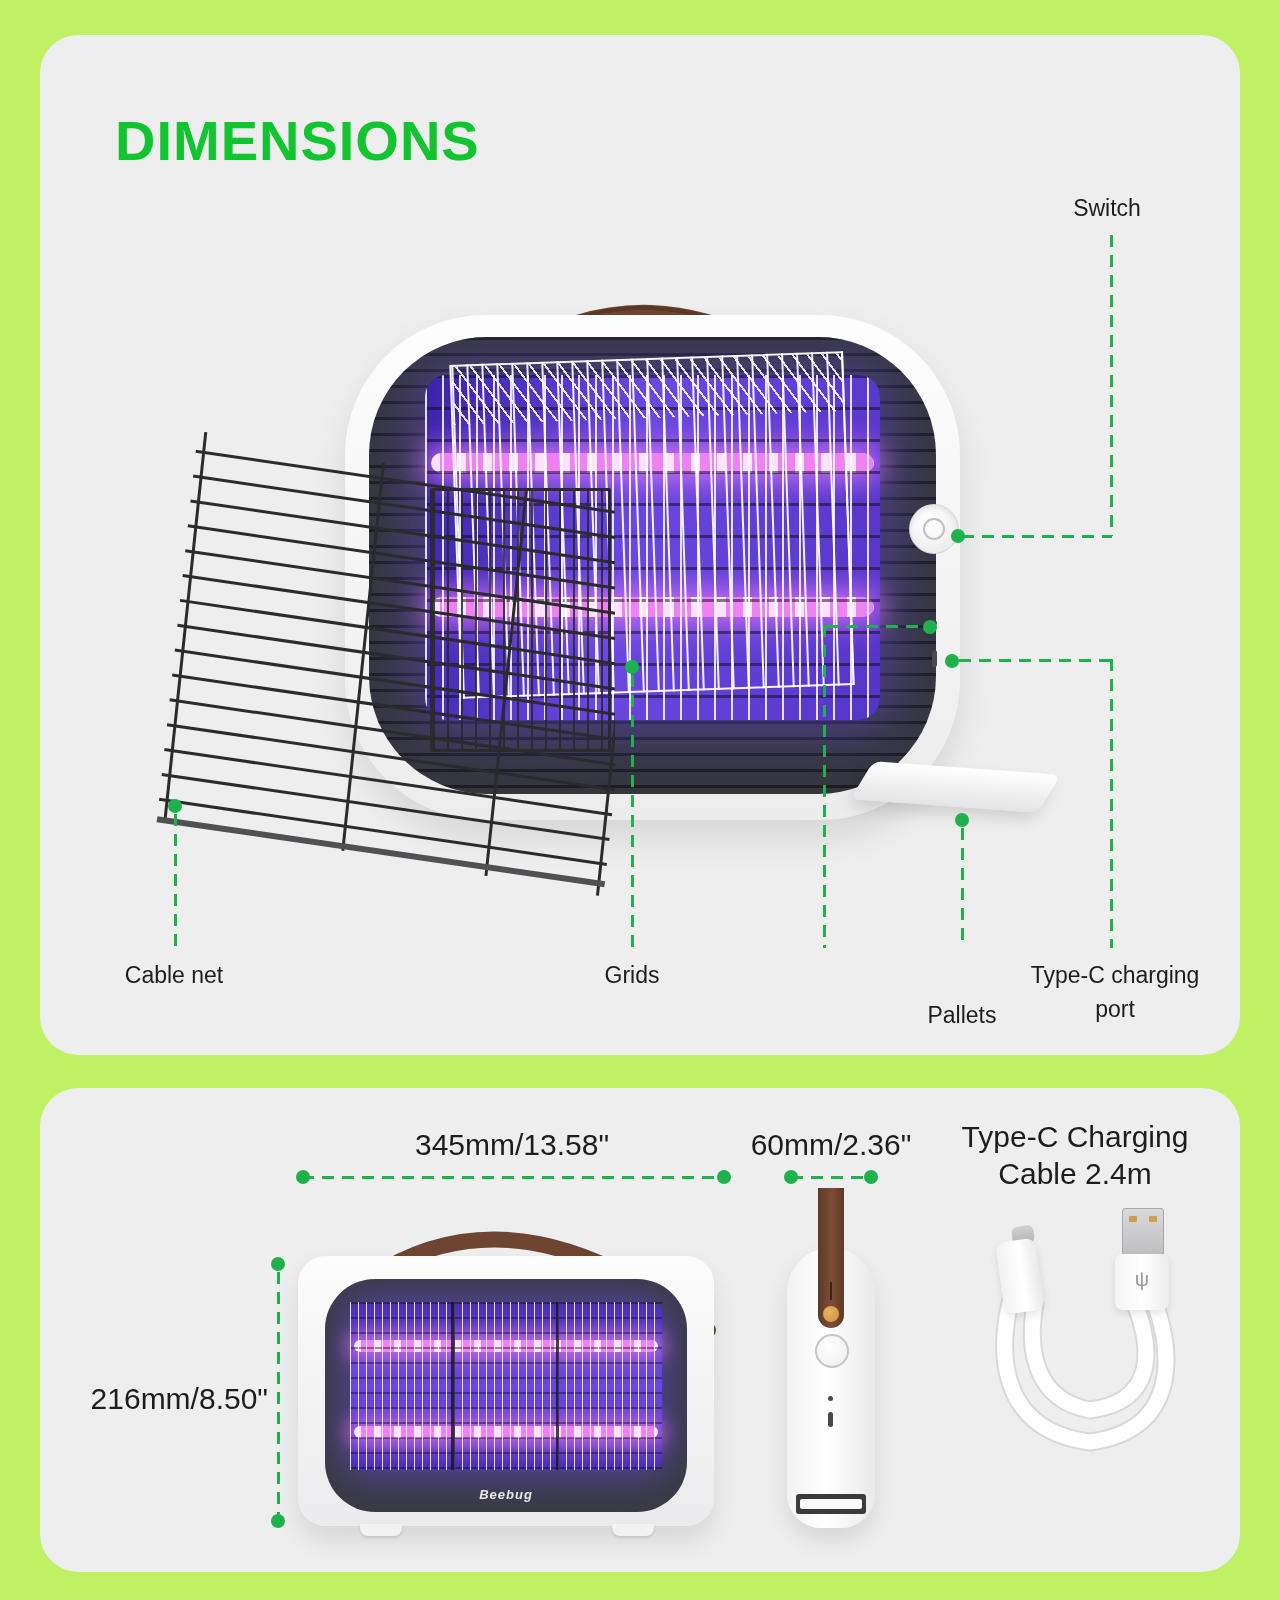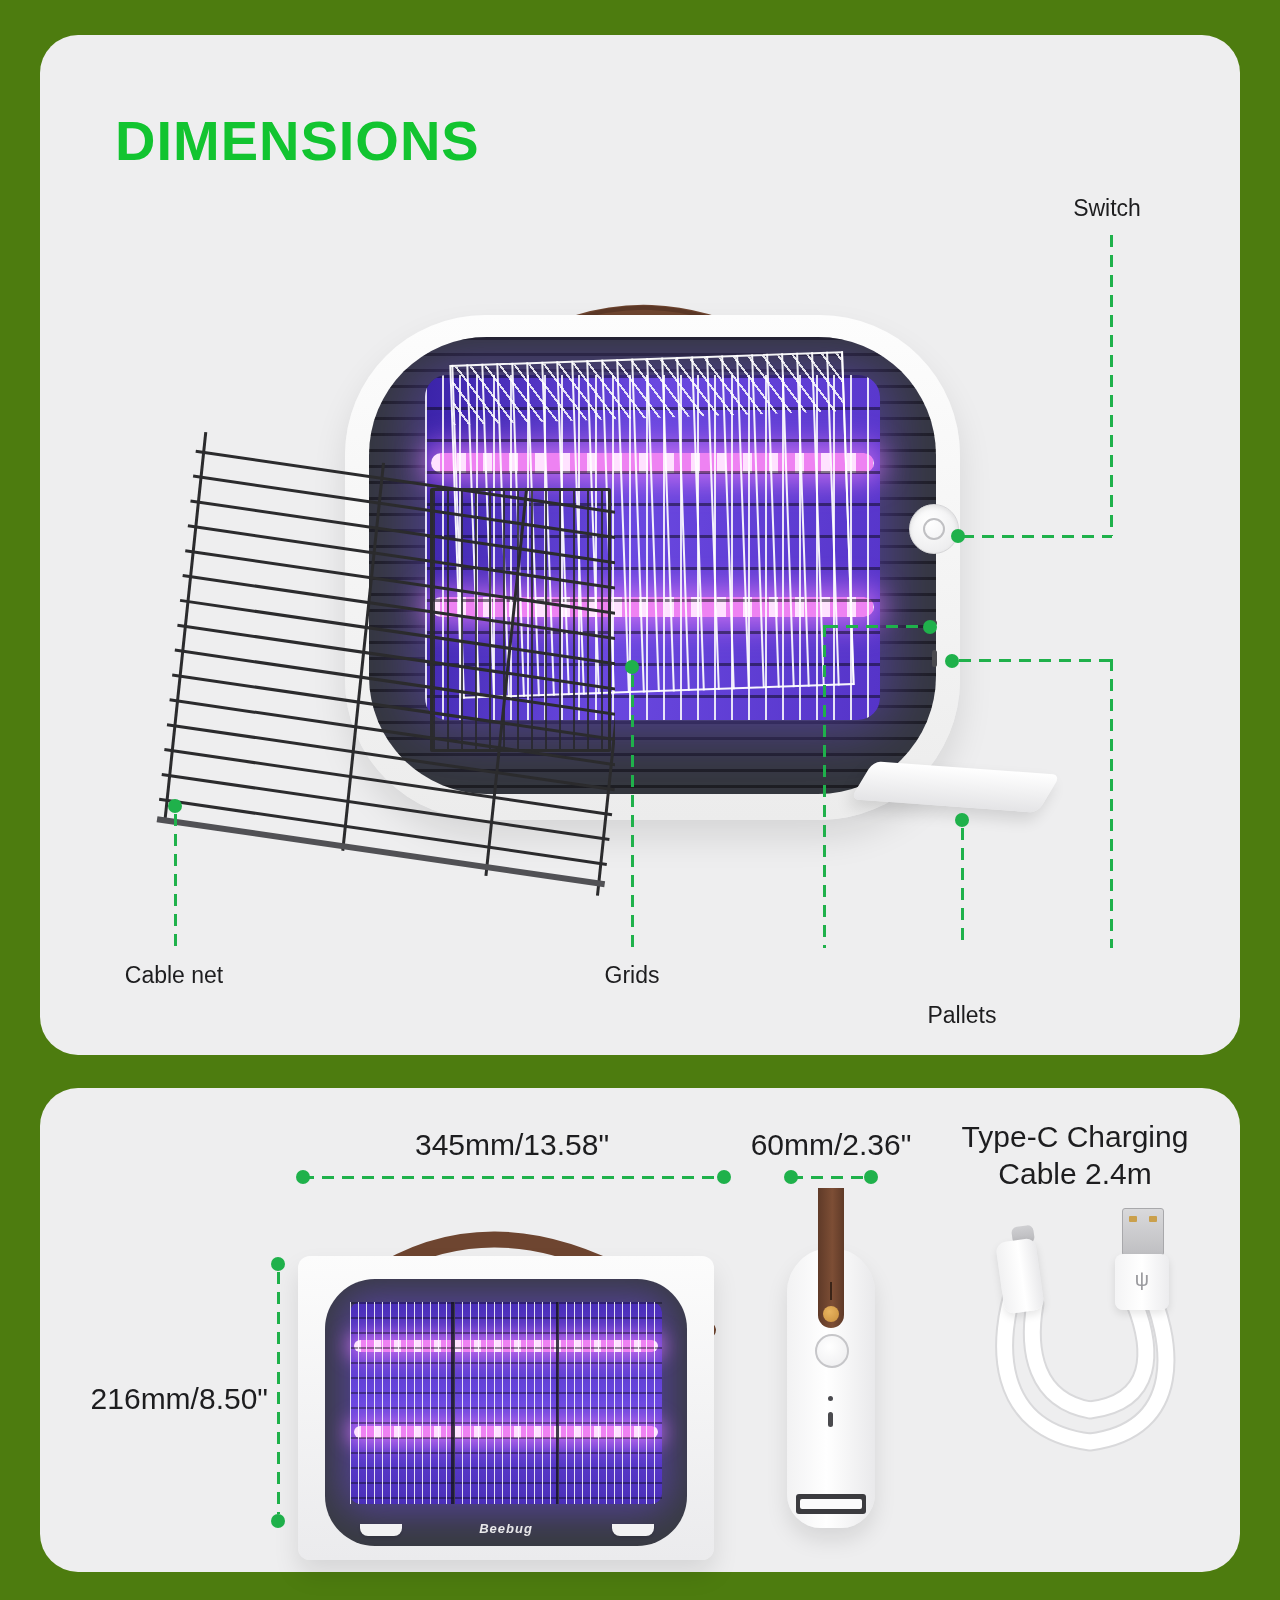--- a/index.html
+++ b/index.html
@@ -1,16 +1,16 @@
 <!DOCTYPE html>
 <html><head>
 <meta charset="utf-8">
 <style>
   html,body{margin:0;padding:0;background:#ffffff;}
-  #page{position:relative;width:1280px;height:1600px;background:#4d7c0f;overflow:hidden;
+  #page{position:relative;width:1280px;height:1600px;background:#bef264;overflow:hidden;
         font-family:"Liberation Sans", sans-serif;color:#1d1d1f;}
   .panel{position:absolute;background:#eeeeef;border-radius:38px;}
   .abs{position:absolute;}
   
   .dash-h{position:absolute;height:3px;
           background:repeating-linear-gradient(90deg,#1fb14b 0 12px,transparent 12px 20px);}
   .dash-v{position:absolute;width:3px;
           background:repeating-linear-gradient(180deg,#1fb14b 0 12px,transparent 12px 20px);}
   .dot{position:absolute;width:14px;height:14px;border-radius:50%;background:#1fb14b;}
   .callout-label{position:absolute;font-size:23px;line-height:34px;text-align:center;color:#1d1d1f;}
@@ -42,21 +42,21 @@
   .tray{position:absolute;left:858px;top:768px;width:195px;height:38px;border-radius:8px;
             background:linear-gradient(180deg,#ffffff,#e4e4e6);box-shadow:0 8px 14px rgba(0,0,0,.12);
             transform:skewX(-28deg) rotate(4deg);}
   .switch-btn{position:absolute;left:909px;top:504px;width:48px;height:48px;border-radius:50%;
             background:radial-gradient(circle at 40% 35%,#ffffff,#e7e7e9);border:1px solid #d6d6d8;
             box-shadow:inset 0 2px 4px rgba(0,0,0,.08);}
   .switch-ring{position:absolute;left:13px;top:13px;width:18px;height:18px;border-radius:50%;
             border:2px solid #c0c0c3;}
   .side-hole{position:absolute;border-radius:3px;background:#4a4a4e;}
   
-  .fv-body{position:absolute;left:298px;top:1256px;width:416px;height:304px;border-radius:12px;
+  .fv-body{position:absolute;left:298px;top:1256px;width:416px;height:270px;border-radius:28px;
             background:linear-gradient(180deg,#fcfcfc,#ebebed);box-shadow:0 14px 26px rgba(0,0,0,.10);}
   .fv-face{position:absolute;left:27px;top:23px;right:27px;bottom:14px;border-radius:50px;
             background:#383b41;overflow:hidden;}
   .fv-window{position:absolute;left:25px;top:23px;right:25px;bottom:42px;border-radius:10px;
             background:linear-gradient(180deg,#4a2fb8,#6a48e0 50%,#4a2fb8);
             box-shadow:0 0 40px 6px rgba(106,72,224,.6);}
   .fv-window .wires{position:absolute;inset:0;
             background:linear-gradient(90deg,transparent 0 32.5%,rgba(20,20,30,.8) 32.5% 33.5%,transparent 33.5% 66%,rgba(20,20,30,.8) 66% 67%,transparent 67%),
                        repeating-linear-gradient(90deg,rgba(255,255,255,.85) 0 1px,transparent 1px 8px),
                        repeating-linear-gradient(180deg,rgba(10,10,20,.42) 0 2px,transparent 2px 15px);}
@@ -181,20 +181,21 @@
 
     <div class="dot" style="left:945px;top:654px;"></div>
     <div class="dash-h" style="left:959px;top:659px;width:154px;"></div>
     <div class="dash-v" style="left:1110px;top:659px;height:289px;"></div>
   </div>
 
   <div class="callout-label" style="left:1037px;top:191px;width:140px;">Switch</div>
   <div class="callout-label" style="left:104px;top:958px;width:140px;">Cable net</div>
   <div class="callout-label" style="left:572px;top:958px;width:120px;">Grids</div>
   <div class="callout-label" style="left:912px;top:998px;width:100px;">Pallets</div>
+  <div class="callout-label" style="left:1025px;top:958px;width:180px;">Type-C charging port</div>
 
   <div class="panel" style="left:40px;top:1088px;width:1200px;height:484px;"></div>
 
   <div class="dim-text" style="left:362px;top:1128px;width:300px;">345mm/13.58"</div>
   <div class="dash-h" style="left:302px;top:1176px;width:422px;"></div>
   <div class="dot" style="left:296px;top:1170px;"></div>
   <div class="dot" style="left:717px;top:1170px;"></div>
 
   <div class="dim-text" style="left:706px;top:1128px;width:250px;">60mm/2.36"</div>
   <div class="dash-h" style="left:791px;top:1176px;width:80px;"></div>

